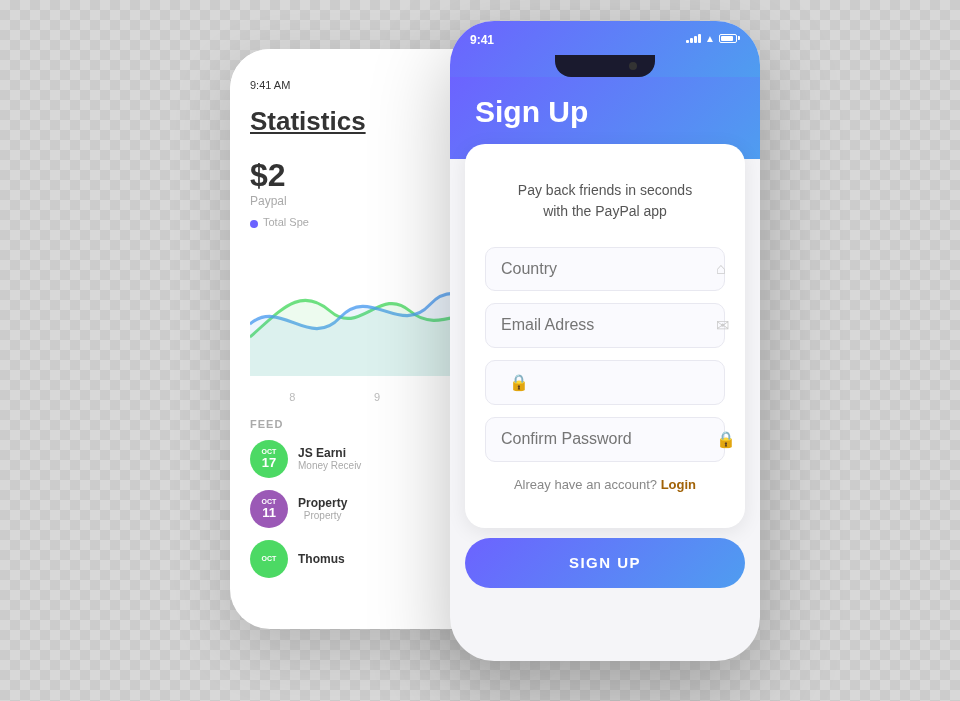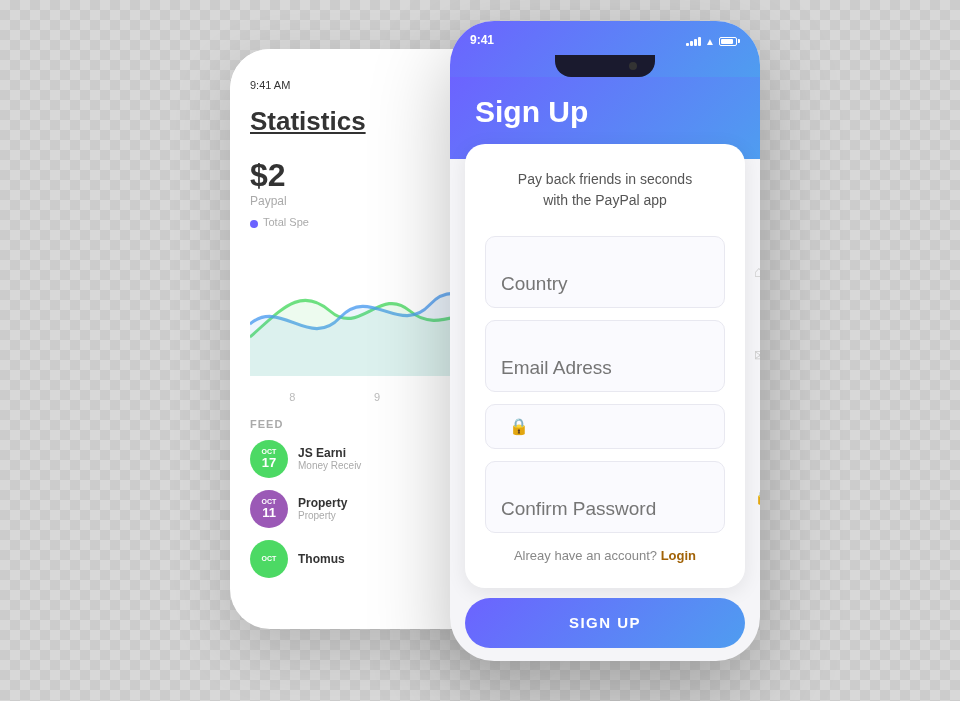--- a/index.html
+++ b/index.html
@@ -175,20 +175,21 @@
 
     .feed-info-title {
       font-size: 12px;
       font-weight: 600;
       color: #333;
     }
 
     .feed-info-sub {
       font-size: 10px;
       color: #aaa;
+      text-align: center;
     }
 
     
     .phone-front {
       position: absolute;
       right: 0;
       top: 0;
       width: 310px;
       height: 640px;
       background: #f5f5f8;
@@ -200,21 +201,21 @@
 
     .phone-front-notch-bar {
       background: linear-gradient(135deg, #6c63ff 0%, #4f9df0 100%);
       padding: 12px 20px 0;
       position: relative;
     }
 
     .phone-status-bar {
       display: flex;
       justify-content: space-between;
-      align-items: flex-end;
+      align-items: flex-start;
       margin-bottom: 8px;
     }
 
     .status-time {
       font-size: 12px;
       color: #fff;
       font-weight: 600;
     }
 
     .status-icons {
@@ -250,21 +251,21 @@
     .signup-title {
       font-size: 30px;
       font-weight: 700;
       color: #fff;
     }
 
     .signup-content {
       background: #fff;
       border-radius: 20px;
       margin: -15px 15px 0;
-      padding: 25px 20px;
+      padding: 36px 20px;
       box-shadow: 0 4px 20px rgba(0,0,0,0.08);
     }
 
     .signup-tagline {
       text-align: center;
       font-size: 14px;
       color: #555;
       line-height: 1.5;
       margin-bottom: 25px;
     }
@@ -281,24 +282,23 @@
       border: 1.5px solid #e8e8f0;
       border-radius: 10px;
       padding: 12px 15px;
       background: #fafafe;
     }
 
     .form-field input {
       flex: 1;
       border: none;
       background: transparent;
-      font-size: 19px;
+      font-size: 16px;
       color: #999;
       outline: none;
-      margin-top: 24px;
     }
 
     .form-field-icon {
       color: #ccc;
       font-size: 16px;
       margin-left: 8px;
     }
 
     .login-link {
       text-align: center;

